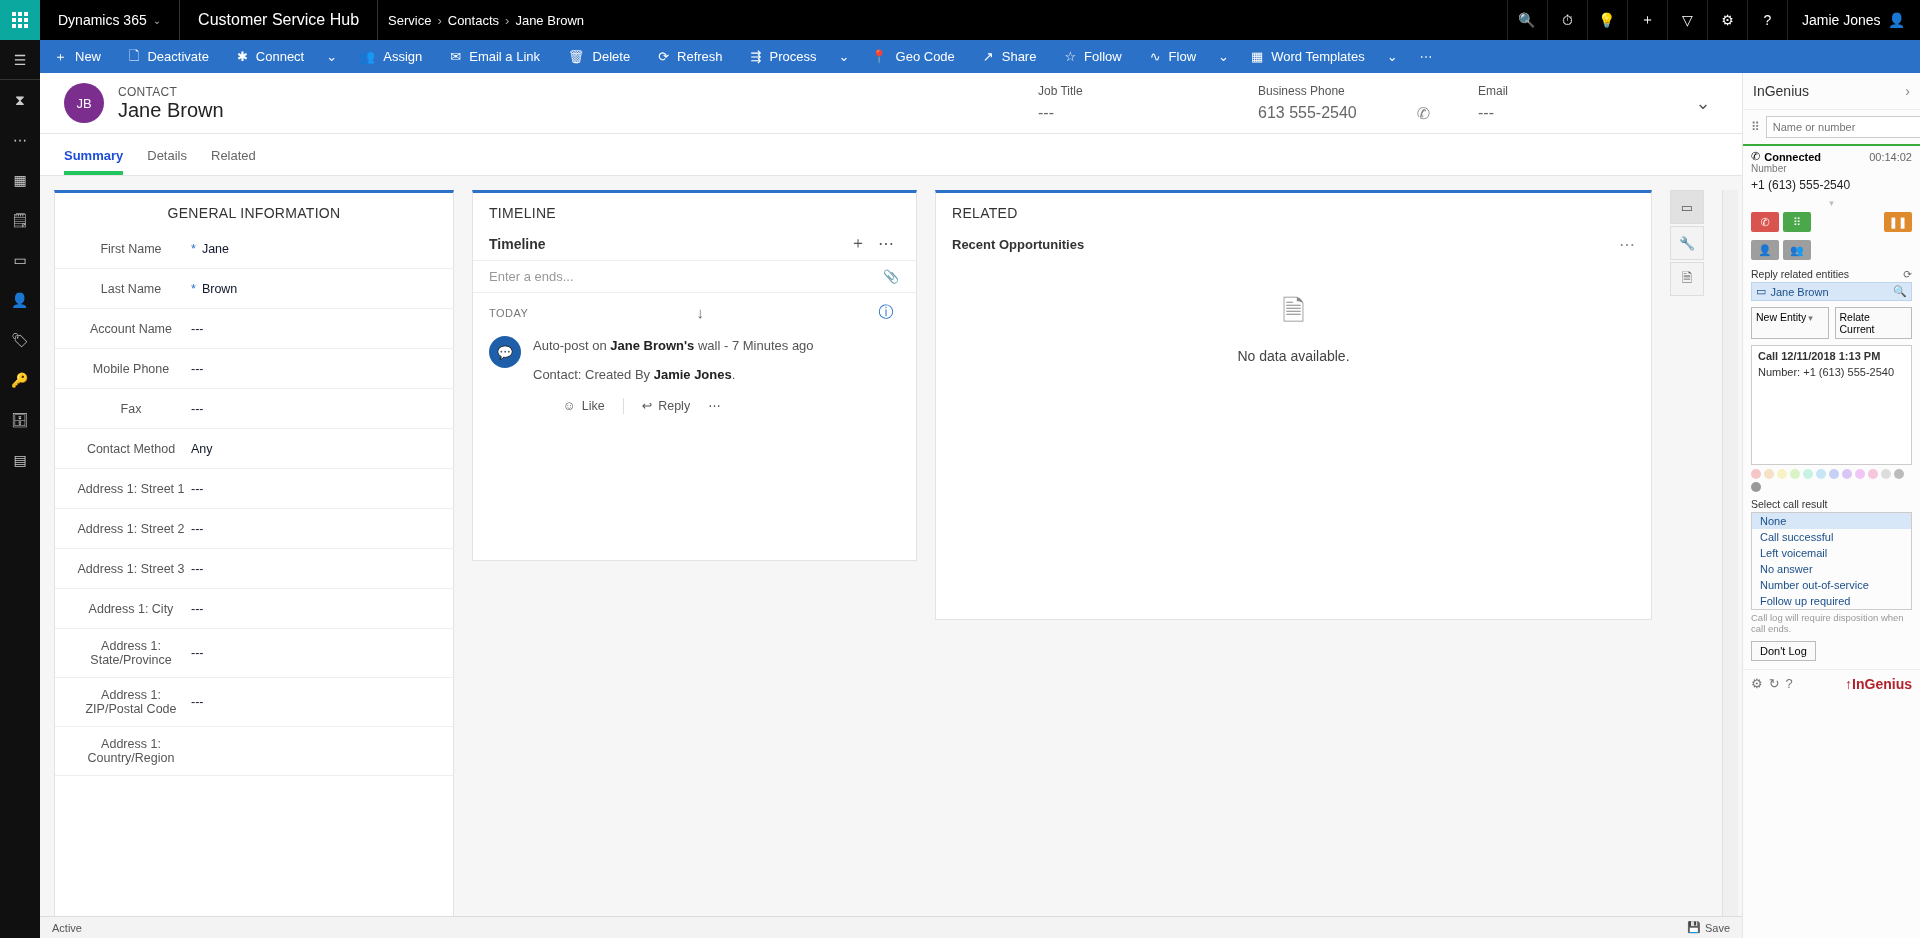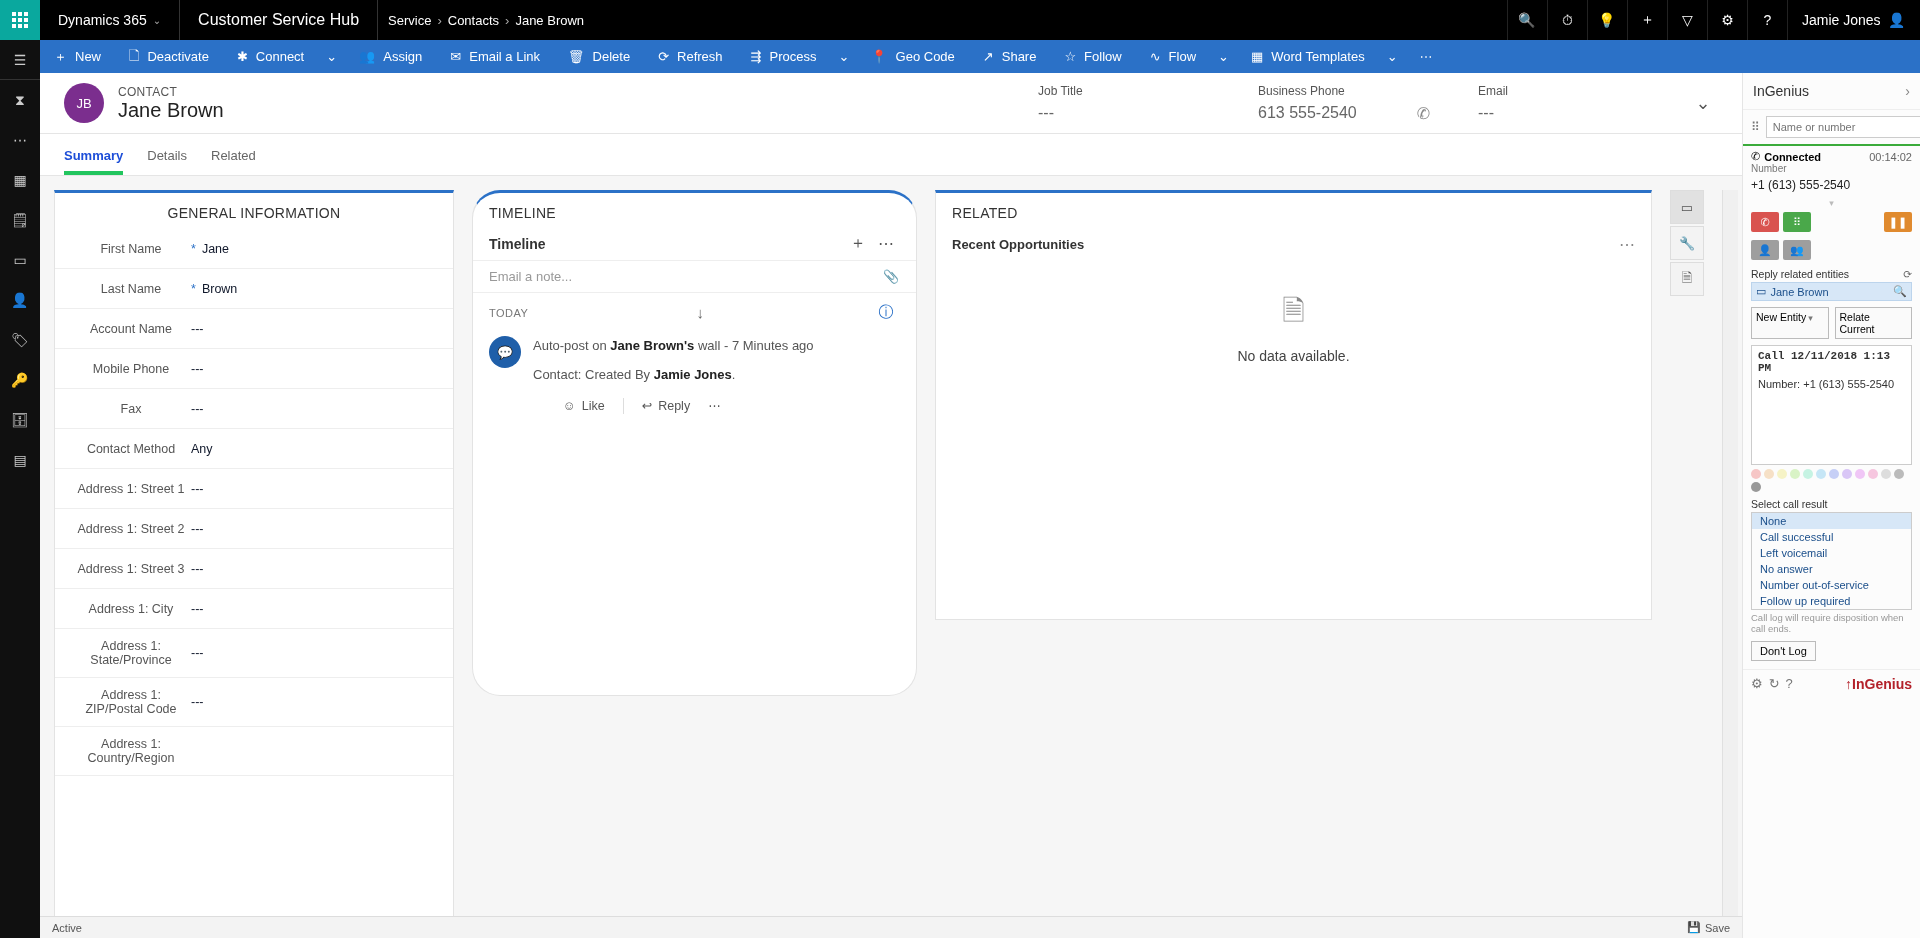--- a/index.html
+++ b/index.html
@@ -114,21 +114,21 @@
 .sidepanel .ctlrow .btn.grey { background: #9e9e9e; }
 .sidepanel .ctlrow .btn.orange { background: #e08a2e; margin-left: auto; }
 .sidepanel .sectlbl { font-size: 10.5px; color: #333; padding: 4px 8px 2px 8px; display: flex; align-items: center; }
 .sidepanel .sectlbl .refresh { margin-left: auto; color: #666; cursor: pointer; }
 .sidepanel .entitysel { margin: 0 8px; background: #d7e7f7; border: 1px solid #bcd4ec; padding: 2px 4px; font-size: 11px; color: #1a4e8a; display: flex; align-items: center; gap: 4px; }
 .sidepanel .entitysel .mag { margin-left: auto; color: #888; }
 .sidepanel .btnrow { display: flex; gap: 6px; padding: 6px 8px; }
 .sidepanel .btnrow .sbtn { flex: 1; border: 1px solid #bbb; background: #fafafa; font-size: 10.5px; padding: 3px 4px; cursor: pointer; }
 .sidepanel .btnrow .sbtn .car { font-size: 9px; color: #777; margin-left: 2px; }
 .sidepanel .logbox { margin: 0 8px; border: 1px solid #ccc; height: 120px; padding: 4px 6px; font-size: 11px; color: #333; background: #fff; resize: none; overflow: auto; }
-.sidepanel .logbox .bold { font-weight: 600; font-family: Liberation Mono, monospace; }
+.sidepanel .logbox .bold { font-weight: 600; }
 .sidepanel .colorrow { display: flex; gap: 3px; padding: 4px 8px 2px 8px; flex-wrap: wrap; }
 .sidepanel .colorrow .dot { width: 10px; height: 10px; border-radius: 50%; }
 .sidepanel .resultlist { margin: 0 8px; border: 1px solid #ccc; font-size: 11px; }
 .sidepanel .resultlist .ritem2 { padding: 2px 8px; color: #1a4e8a; cursor: pointer; }
 .sidepanel .resultlist .ritem2.sel { background: #d7e7f7; }
 .sidepanel .hint { font-size: 9.5px; color: #999; padding: 2px 8px; line-height: 1.2; }
 .sidepanel .dontlog { margin: 4px 8px; border: 1px solid #bbb; background: #fafafa; font-size: 11px; padding: 3px 8px; display: inline-block; cursor: pointer; }
 .sidepanel .spfoot { display: flex; align-items: center; padding: 6px 8px; gap: 6px; border-top: 1px solid #eee; margin-top: 4px; }
 .sidepanel .spfoot .ficon { color: #777; font-size: 13px; cursor: pointer; }
 .sidepanel .spfoot .brand2 { margin-left: auto; color: #b3212a; font-weight: 700; font-size: 14px; }
@@ -345,29 +345,29 @@
               <div class="glabel">Address 1: ZIP/Postal Code</div>
               <div class="gval">---</div>
             </div>
             <div class="gi-row">
               <div class="glabel">Address 1: Country/Region</div>
               <div class="gval"></div>
             </div>
           </div>
       </div>
 
-      <div class="card col2" style="height:506px;border-radius:28px;">
+      <div class="card col2" style="height:371px;">
         <div class="chdr">TIMELINE</div>
         <div class="tlhdr">
           <div class="ttl">Timeline</div>
           <div class="ticon2">＋</div>
           <div class="ticon2">⋯</div>
         </div>
         <div class="note">
-          <span>Email a note...</span>
+          <span>Enter a ends...</span>
           <span class="clip">📎</span>
         </div>
         <div class="todaybar">
           <span>TODAY</span>
           <span class="ricon">↓</span>
           <span class="ricon" style="color:#2b71c7;">ⓘ</span>
         </div>
         <div class="post">
           <div class="pav">💬</div>
           <div class="ptxt">

